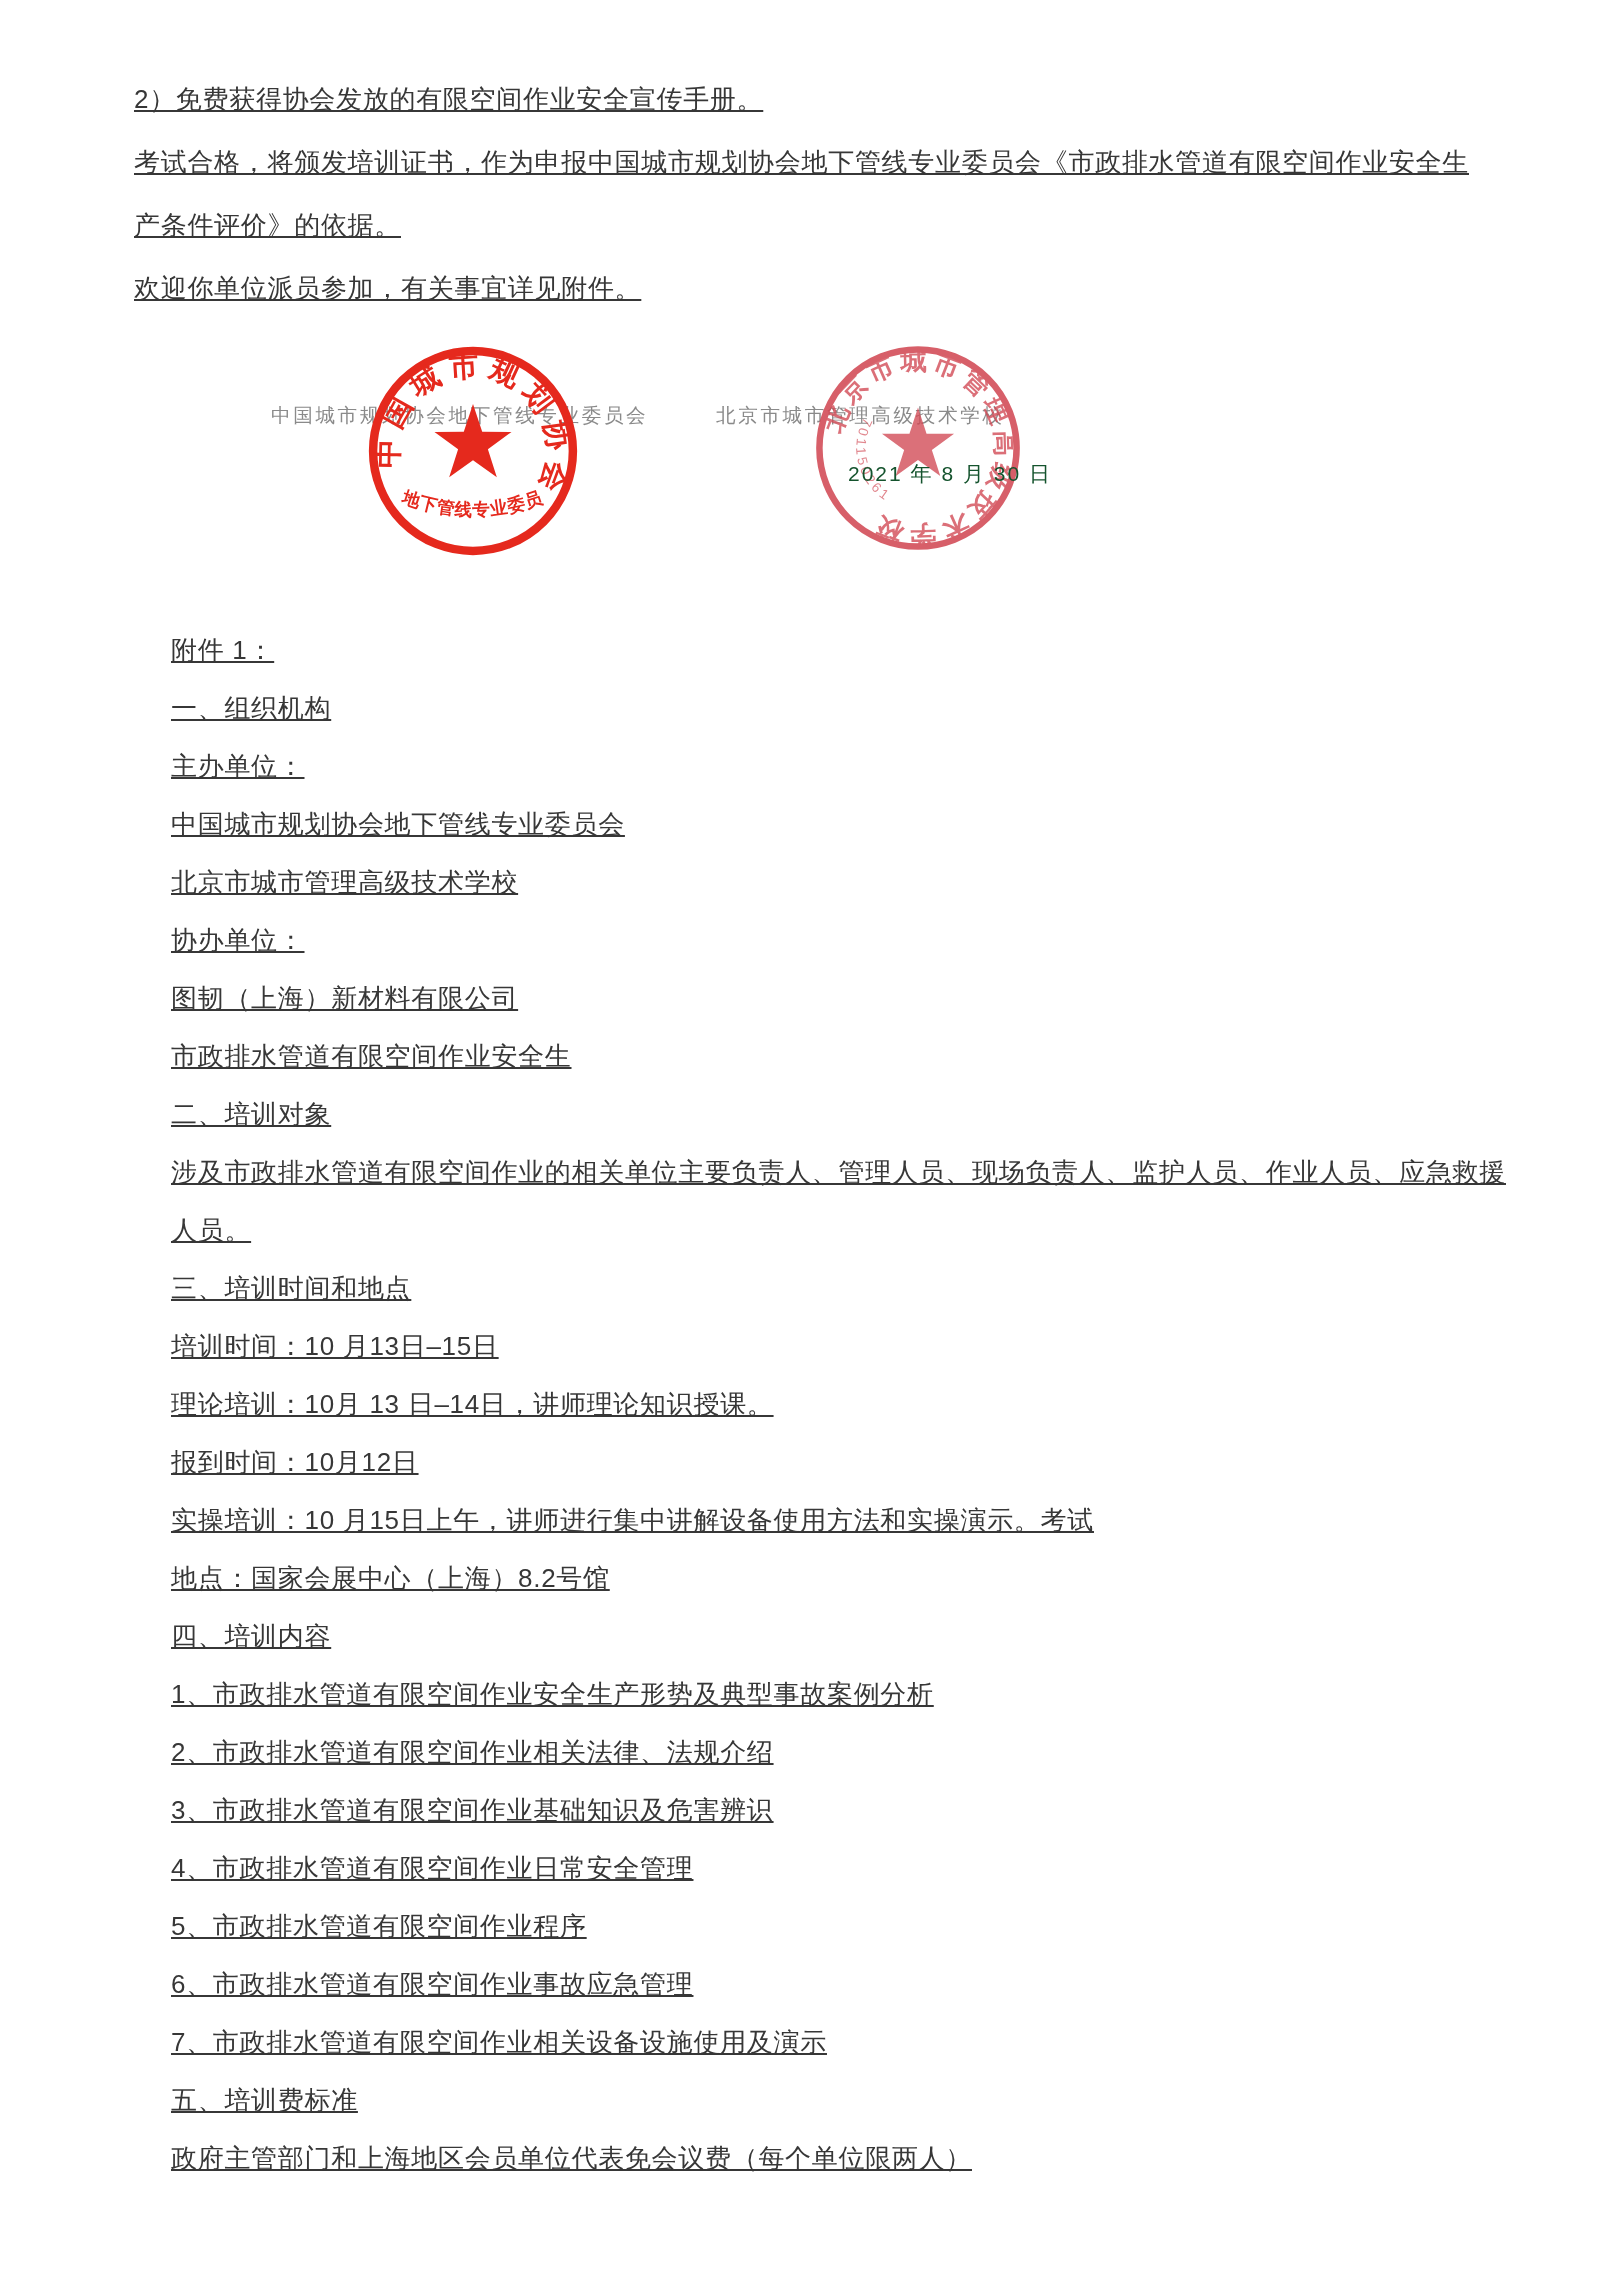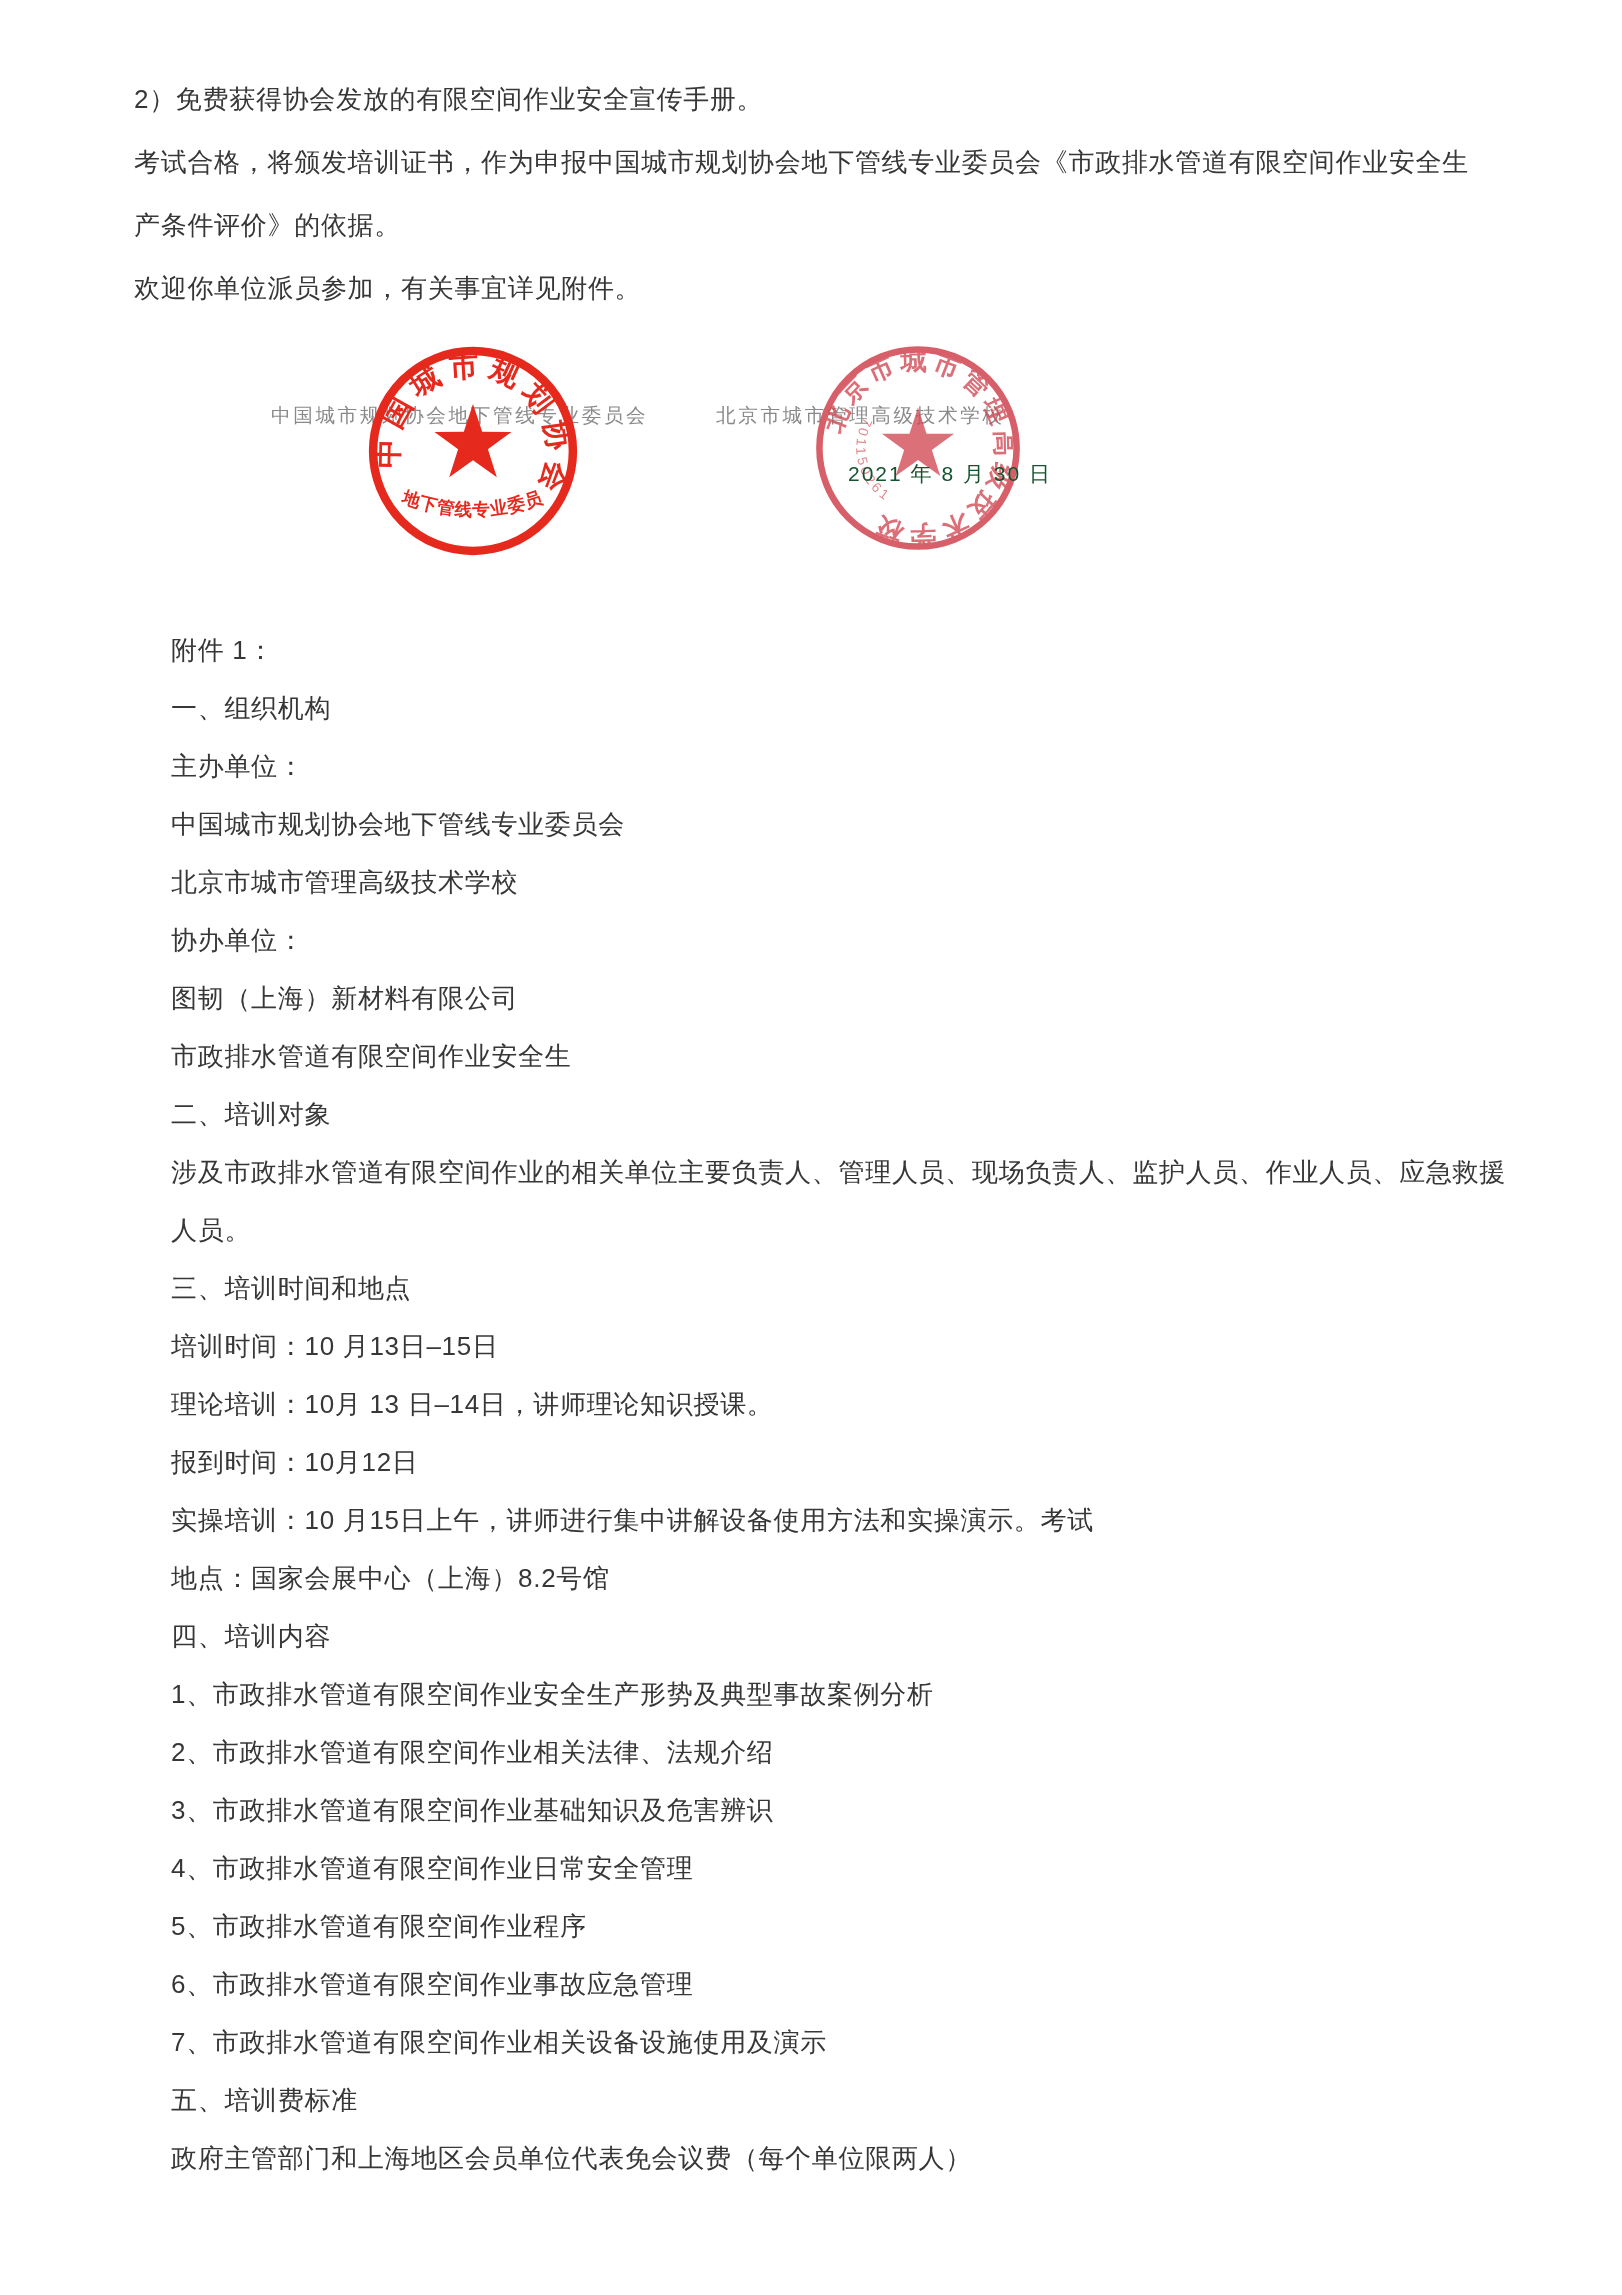--- a/index.html
+++ b/index.html
@@ -19,20 +19,21 @@
     inset: 0;
     background: #ffffff;
   }
   .doc-line {
     white-space: pre;
     font-size: 26px;
     color: #373737;
     padding-left: 134px;
     padding-right: 98px;
     letter-spacing: 0.7px;
+    text-decoration: underline;
   }
   .intro-block {
     padding-top: 68px;
   }
   .intro-block .doc-line {
     line-height: 63px;
   }
   .body-block .doc-line {
     line-height: 58px;
     margin-left: 37px;

